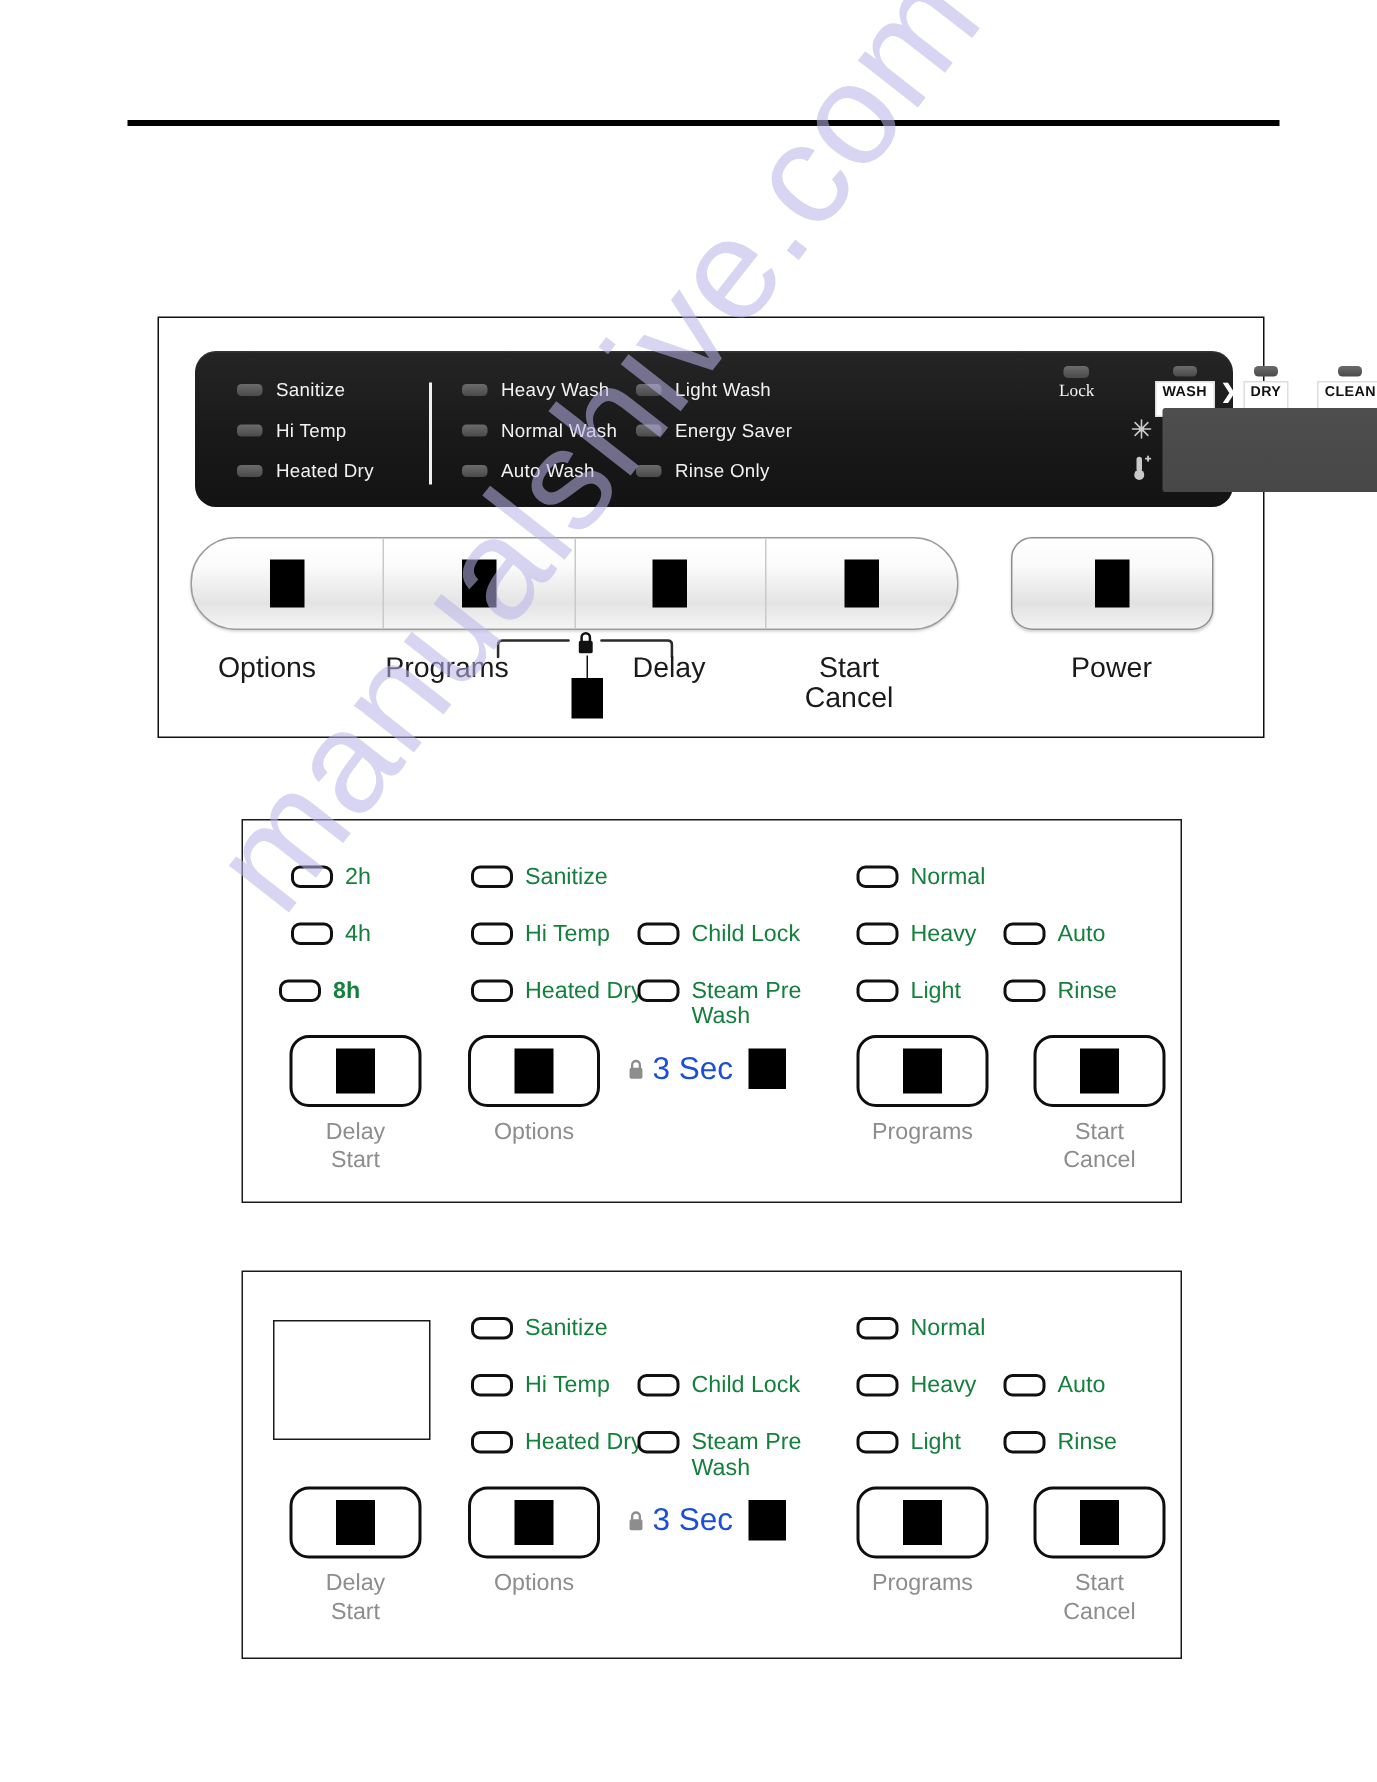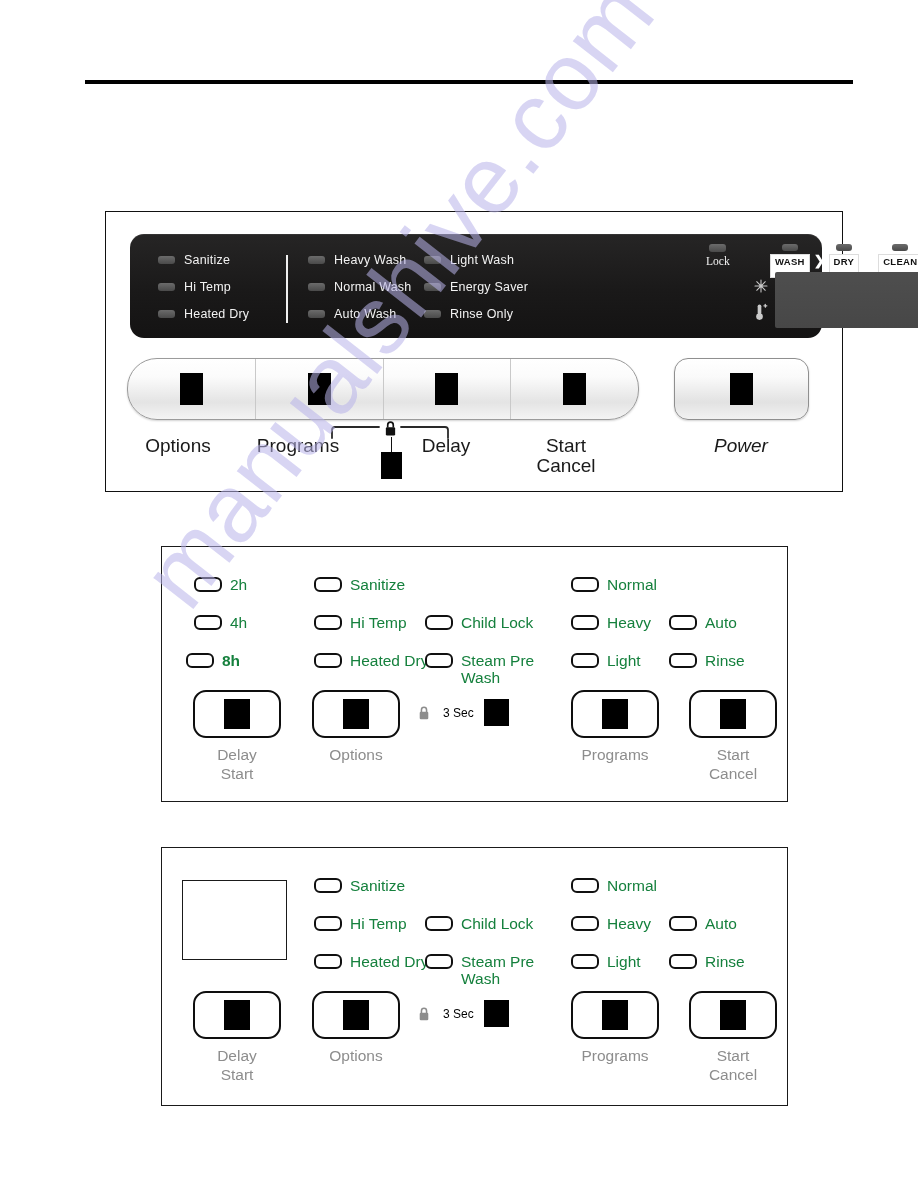--- a/index.html
+++ b/index.html
@@ -234,21 +234,21 @@
     font-size: 15.5px;
     color:#8d8d8d;
     text-align:center;
     line-height: 19px;
     width: 110px;
     white-space: nowrap;
   }
 
   .sec3-wrap { position:absolute; display:flex; align-items:center; }
   .sec3-lock { width: 12px; height: 16px; margin-right:5px; }
-  .sec3-txt { font-size: 12px; color:#000000; margin-right: 10px; margin-left: 8px; }
+  .sec3-txt { font-size: 21px; color:#1d4ed8; margin-right: 10px; }
   .sec3-redact { width: 25px; height: 27px; background:#000; }
 
   .empty-box {
     position:absolute;
     left: 20px; top: 32px;
     width: 105px; height: 80px;
     border: 1.6px solid #1a1a1a;
     background:#fff;
   }
 </style>
@@ -383,21 +383,21 @@
   <div class="lock-stem"></div>
   <div class="redact-lockline"></div>
 
   <div class="btn-caption" style="left:17px; top:224px; width:110px;">Options</div>
   <div class="btn-caption" style="left:137px; top:224px; width:110px;">Programs</div>
   <div class="btn-caption" style="left:285px; top:224px; width:110px;">Delay</div>
   <div class="btn-caption" style="left:405px; top:224px; width:110px;">
     <div>Start</div>
     <div>Cancel</div>
   </div>
-  <div class="btn-caption" style="left:580px; top:224px; width:110px;font-style:italic;">Power</div>
+  <div class="btn-caption" style="left:580px; top:224px; width:110px;">Power</div>
 </div>
 
 <div class="panel-line" id="panel-mid">
 
   <div class="ld-indicator" style="left:32px; top:29px;">
     <span class="ld-box"></span>
     <span class="ld-lbl">2h</span>
   </div>
   <div class="ld-indicator" style="left:32px; top:67px;">
     <span class="ld-box"></span>

